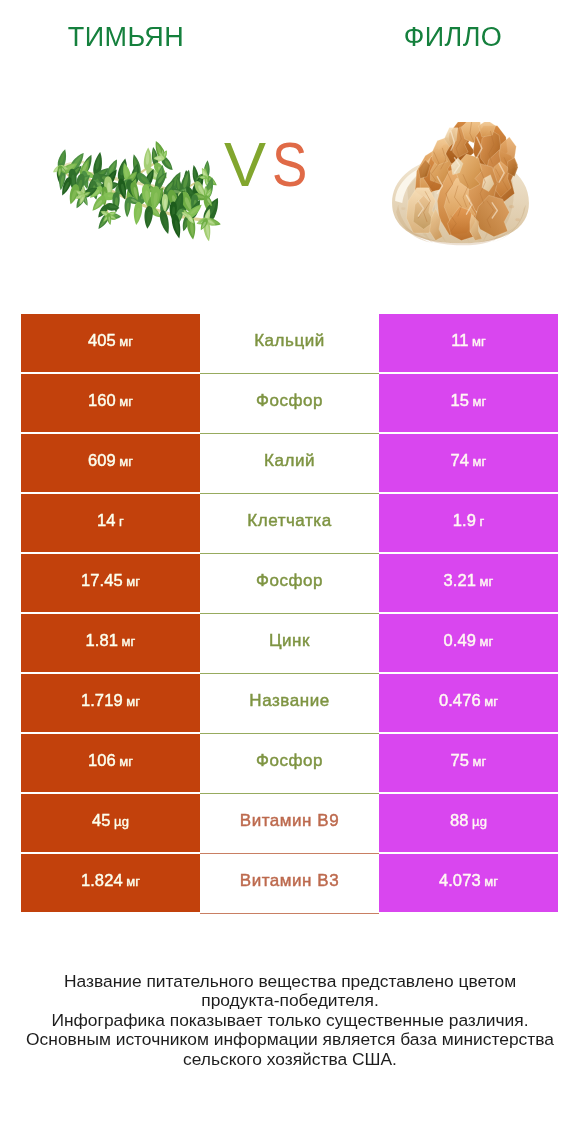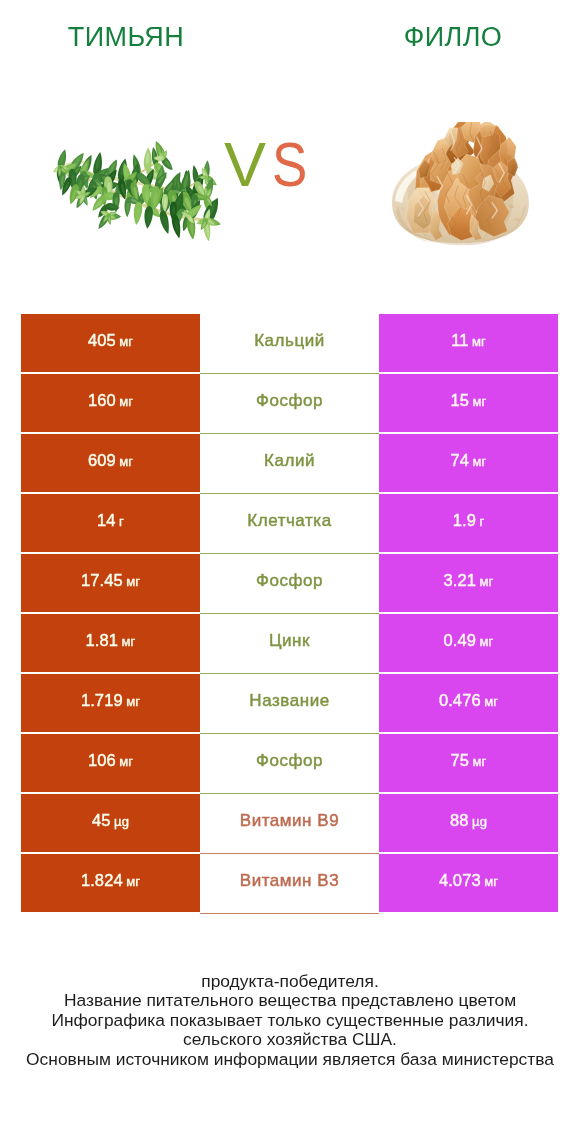--- a/index.html
+++ b/index.html
@@ -913,18 +913,18 @@
       <div class="cell-mid" style="--divider: #c97f63;">
         <span class="nutrient" style="--label: #bd6a4e;">Витамин B3</span>
       </div>
       <div class="cell-right">
         <span class="val">4.073<span class="unit">мг</span></span>
       </div>
     </div>
   </div>
 
 <div class="foot" id="footnote">
+    <div>Название питательного вещества представлено цветом</div>
     <div>продукта-победителя.</div>
-    <div>Название питательного вещества представлено цветом</div>
     <div>Инфографика показывает только существенные различия.</div>
+    <div>Основным источником информации является база министерства</div>
     <div>сельского хозяйства США.</div>
-    <div>Основным источником информации является база министерства</div>
   </div>
 
 </body></html>

